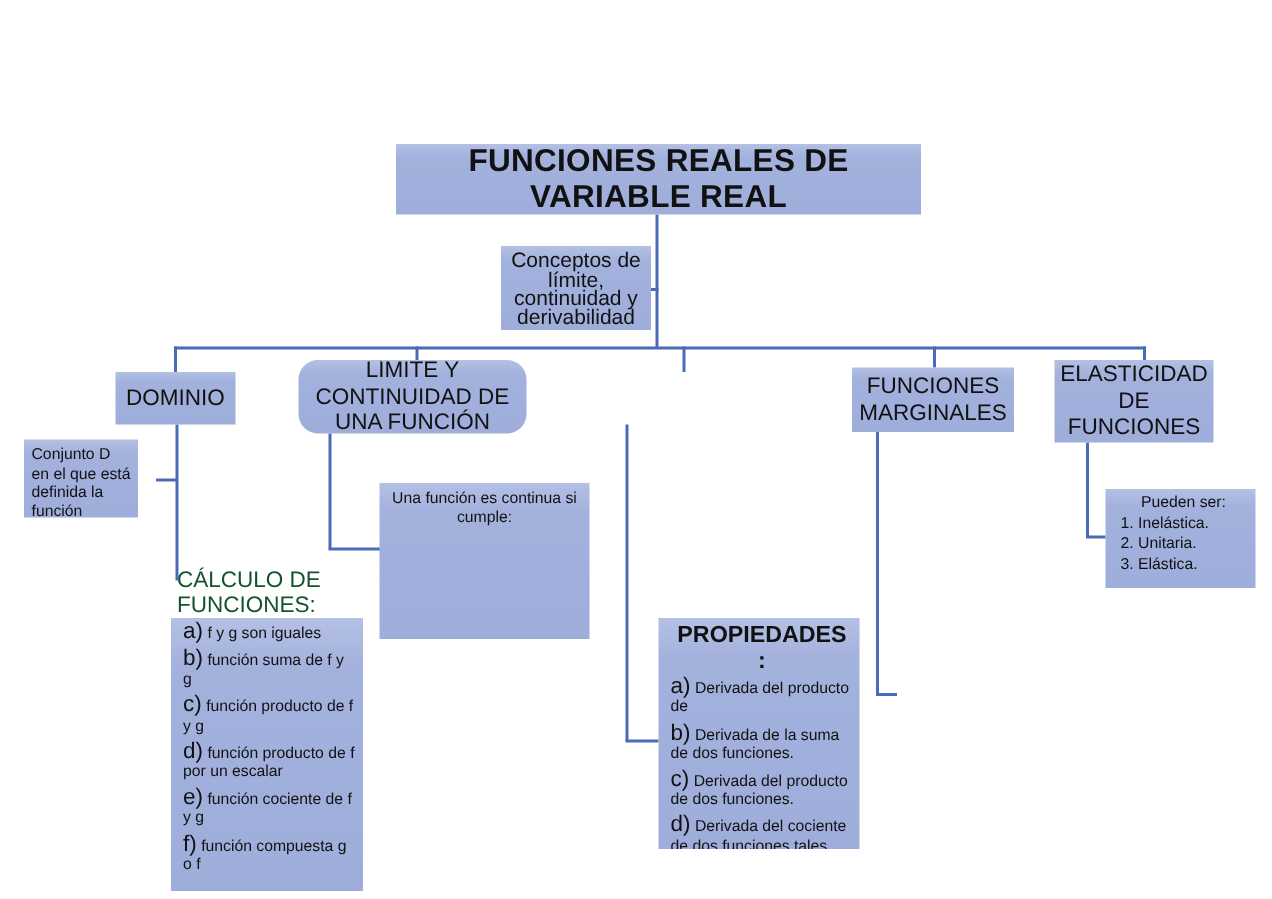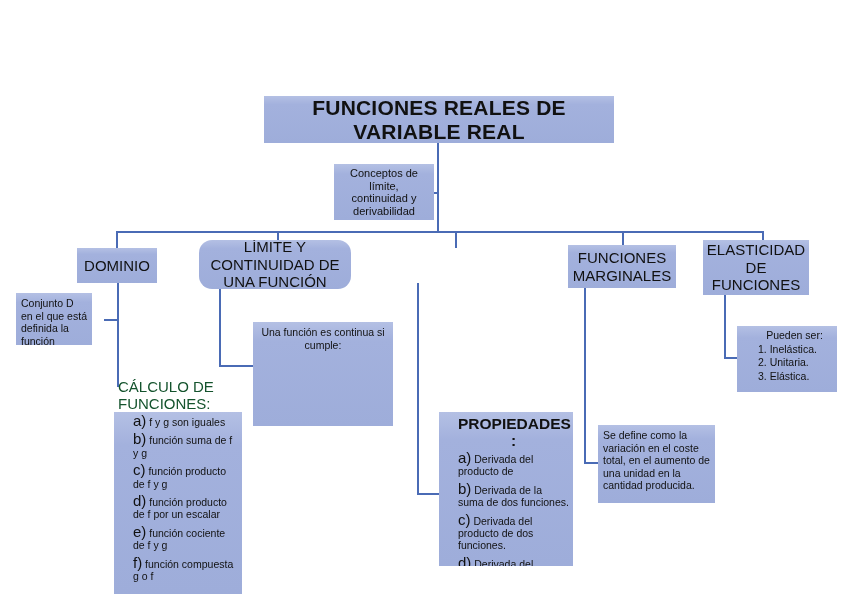--- a/index.html
+++ b/index.html
@@ -29,21 +29,21 @@
     text-align:center;
     font-weight:bold;
     font-size:21px;
     line-height:24px;
     display:flex;align-items:center;justify-content:center;
     letter-spacing:.2px;
   }
 
   .sub-box{
     text-align:center;
-    font-size:11px;
+    font-size:14px;
     line-height:12.5px;
     display:flex;align-items:center;justify-content:center;
     padding:8px 4px;
   }
 
   .node-box{
     text-align:center;
     font-size:15px;
     line-height:17.5px;
     display:flex;align-items:center;justify-content:center;
@@ -52,21 +52,21 @@
 
   .leaf-box{
     font-size:10.5px;
     line-height:12.6px;
     padding:4px 5px;
   }
 
   .centered{text-align:center;}
 
   
-  .list-box{padding:3px 4px 2px 19px;}
+  .list-box{padding:3px 4px 2px 8px;}
   .list-head{
     font-size:15px;
     line-height:17px;
     text-align:center;
     margin:0 0 3px 0;
     white-space:pre-line;
   }
   .list-head.bold{font-weight:bold;font-size:15.5px;}
   .item{
     font-size:10.5px;
@@ -188,21 +188,20 @@
     <div class="item">
       <span class="mk">c)</span>
       <span>Derivada del producto de dos funciones.</span>
     </div>
     <div class="item">
       <span class="mk">d)</span>
       <span>Derivada del cociente de dos funciones tales que g(x) ≠ 0.</span>
     </div>
   </div>
 
-  <div class="box leaf-box" style="left:598px;top:425px;width:117px;height:78px;">Se define como la variación en el coste total, en el aumento de una unidad en la cantidad producida.</div>
 
   <div class="box list-box" style="left:737px;top:326px;width:100px;height:66px;">
     <div class="centered" style="font-size:10.5px;line-height:13.2px;margin-bottom:1px;">Pueden ser:</div>
     <ul class="ol">
       <li>1. Inelástica.</li>
       <li>2. Unitaria.</li>
       <li>3. Elástica.</li>
     </ul>
   </div>
 

